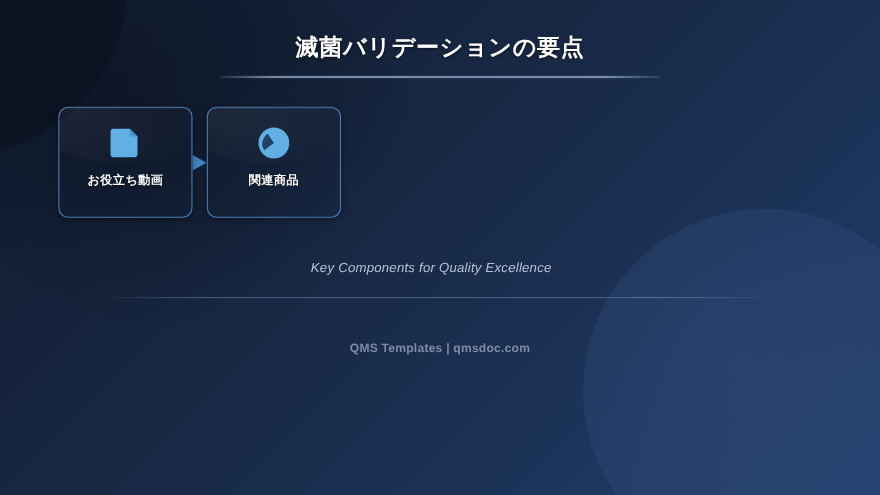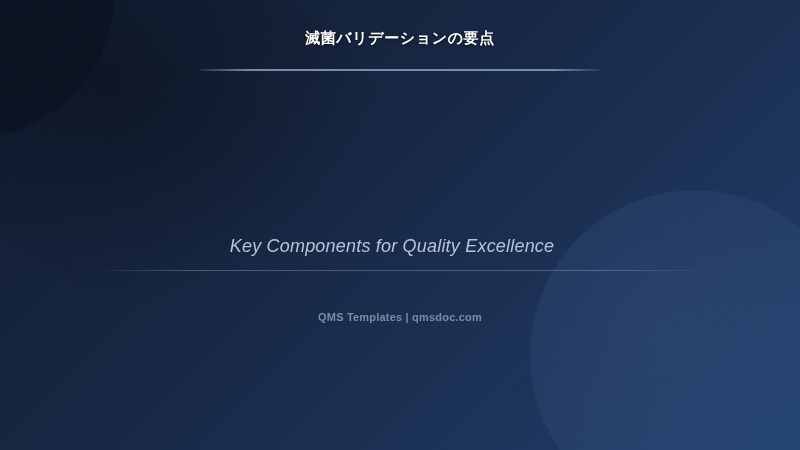--- a/index.html
+++ b/index.html
@@ -49,21 +49,21 @@
   }
 
   
   .title {
     position: absolute;
     left: 0;
     right: 0;
     top: 29px;
     text-align: center;
     color: #ffffff;
-    font-size: 15px;
+    font-size: 21px;
     font-weight: bold;
     letter-spacing: 0.6px;
     text-shadow: 0 1px 3px rgba(0,0,0,0.55);
   }
   .title-divider {
     position: absolute;
     left: 200px;
     width: 400px;
     top: 69px;
     height: 2px;
@@ -136,21 +136,21 @@
   }
 
   
   .subtitle {
     position: absolute;
     left: 0;
     right: 16px;
     top: 236px;
     text-align: center;
     color: #b7c4d8;
-    font-size: 18px;
+    font-size: 12px;
     font-style: italic;
     letter-spacing: 0.2px;
   }
 
   
   .footer-divider {
     position: absolute;
     left: 100px;
     width: 600px;
     top: 270px;
@@ -175,19 +175,48 @@
 
 <div id="slide">
 
   <div class="bg-circle bg-circle-tl"></div>
   <div class="bg-sheen"></div>
   <div class="bg-circle bg-circle-br"></div>
 
   <div class="title">滅菌バリデーションの要点</div>
   <div class="title-divider"></div>
 
+  <div class="cards">
+
+    <div class="card">
+      <div class="card-icon">
+        <svg width="28" height="30" viewBox="0 0 28 30" xmlns="http://www.w3.org/2000/svg">
+          <path d="M3 2 H18 L25 9 V25 Q25 28 22 28 H3 Q0.5 28 0.5 25 V5 Q0.5 2 3 2 Z" fill="#5dade2"></path>
+          <path d="M18 2 L25 9 H19.5 Q18 9 18 7.5 Z" fill="#3f8fc9"></path>
+        </svg>
+      </div>
+      <div class="card-label">お役立ち動画</div>
+    </div>
+
+    <div class="arrow-gap">
+      <svg class="arrow" viewBox="0 0 13 14" xmlns="http://www.w3.org/2000/svg">
+        <path d="M0 0 L13 7 L0 14 Z" fill="#3f87c7"></path>
+      </svg>
+    </div>
+
+    <div class="card">
+      <div class="card-icon">
+        <svg width="30" height="30" viewBox="0 0 30 30" xmlns="http://www.w3.org/2000/svg">
+          <circle cx="15" cy="15" r="14" fill="#5dade2"></circle>
+          <path d="M15 15 L6.2 21.6 A11 11 0 0 1 9.4 6.6 Z" fill="#1d3a62"></path>
+        </svg>
+      </div>
+      <div class="card-label">関連商品</div>
+    </div>
+
+  </div>
 
   <div class="subtitle">Key Components for Quality Excellence</div>
 
   <div class="footer-divider"></div>
   <div class="footer">QMS Templates | qmsdoc.com</div>
 
 </div>
 
 </body></html>

